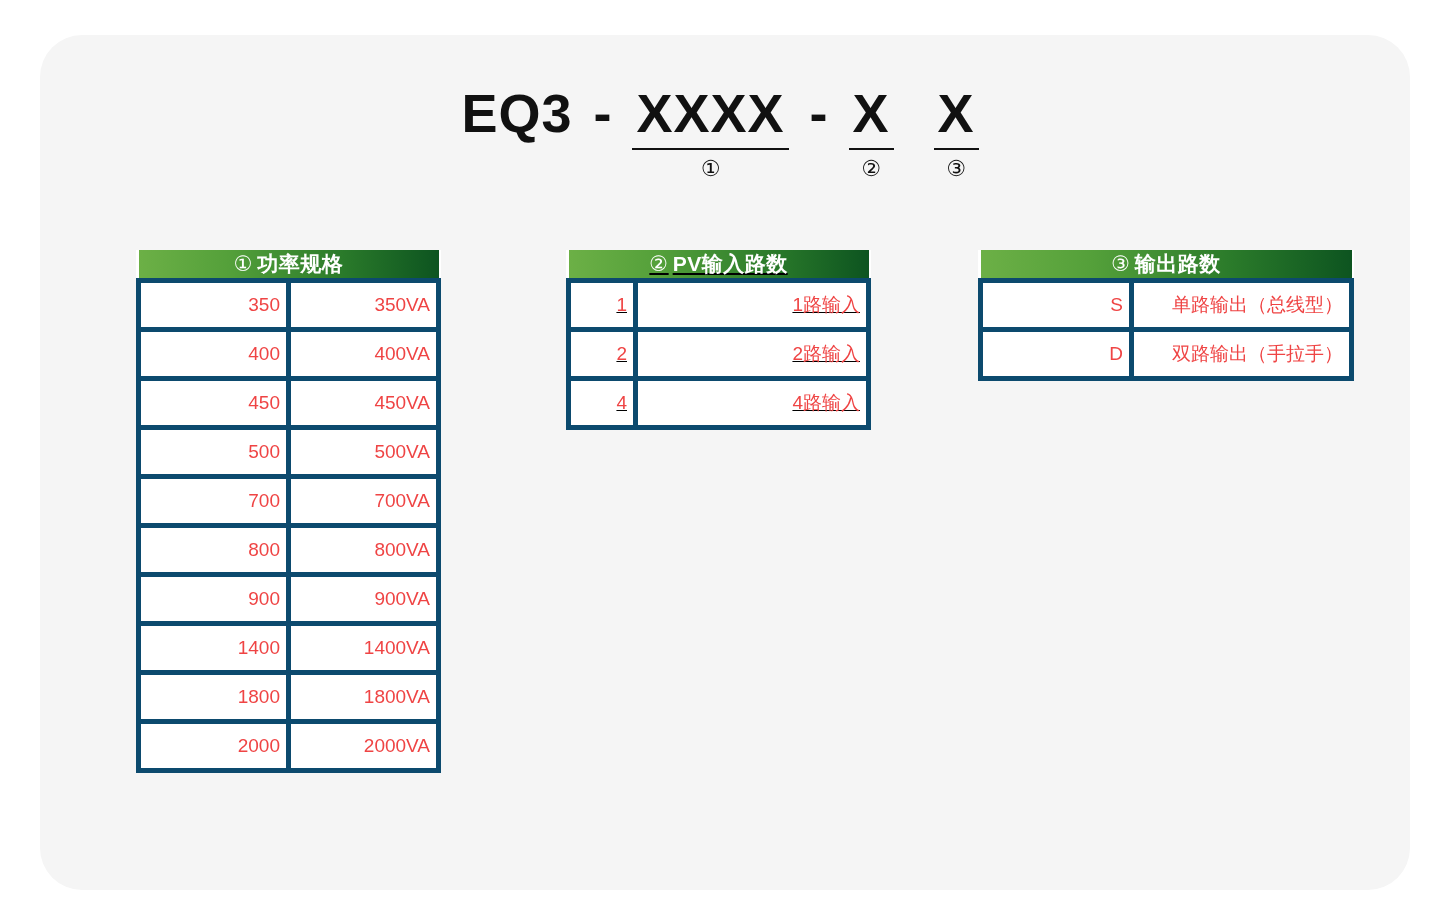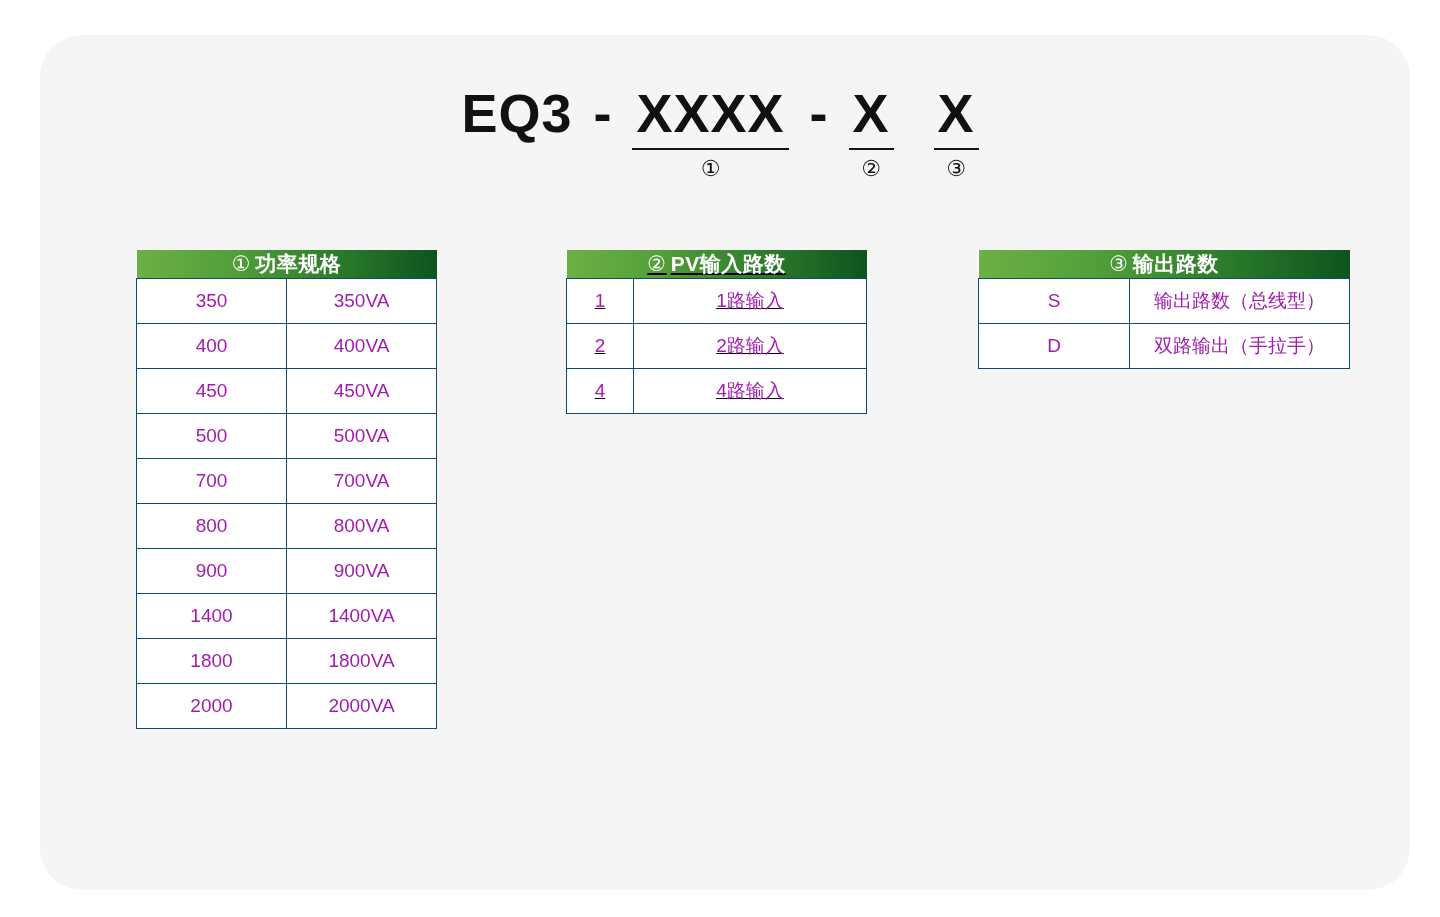--- a/index.html
+++ b/index.html
@@ -91,25 +91,25 @@
     letter-spacing: 0.5px;
     border: none;
   }
   .spec-table th .circ {
     font-family: "DejaVu Sans", sans-serif;
     font-weight: normal;
     font-size: 21px;
     margin-right: 4px;
   }
   .spec-table td {
-    border: 1px solid #0c4a6e;
+    border: 5px solid #0c4a6e;
     height: 44px;
     font-size: 19px;
-    color: #a21caf;
-    text-align: center;
+    color: #ef4444;
+    text-align: right;
     padding: 0 6px;
     background: #ffffff;
     white-space: nowrap;
   }
 
   
   #table-power { left: 136px; top: 250px; width: 300px; }
   #table-power col.c1 { width: 150px; }
   #table-power col.c2 { width: 150px; }
 
@@ -251,20 +251,20 @@
   <thead>
     <tr>
       <th colspan="2">
         <span class="circ">③</span><span>输出路数</span>
       </th>
     </tr>
   </thead>
   <tbody>
       <tr>
         <td>S</td>
-        <td>输出路数（总线型）</td>
+        <td>单路输出（总线型）</td>
       </tr>
       <tr>
         <td>D</td>
         <td>双路输出（手拉手）</td>
       </tr>
     </tbody>
 </table>
 
 </body></html>

